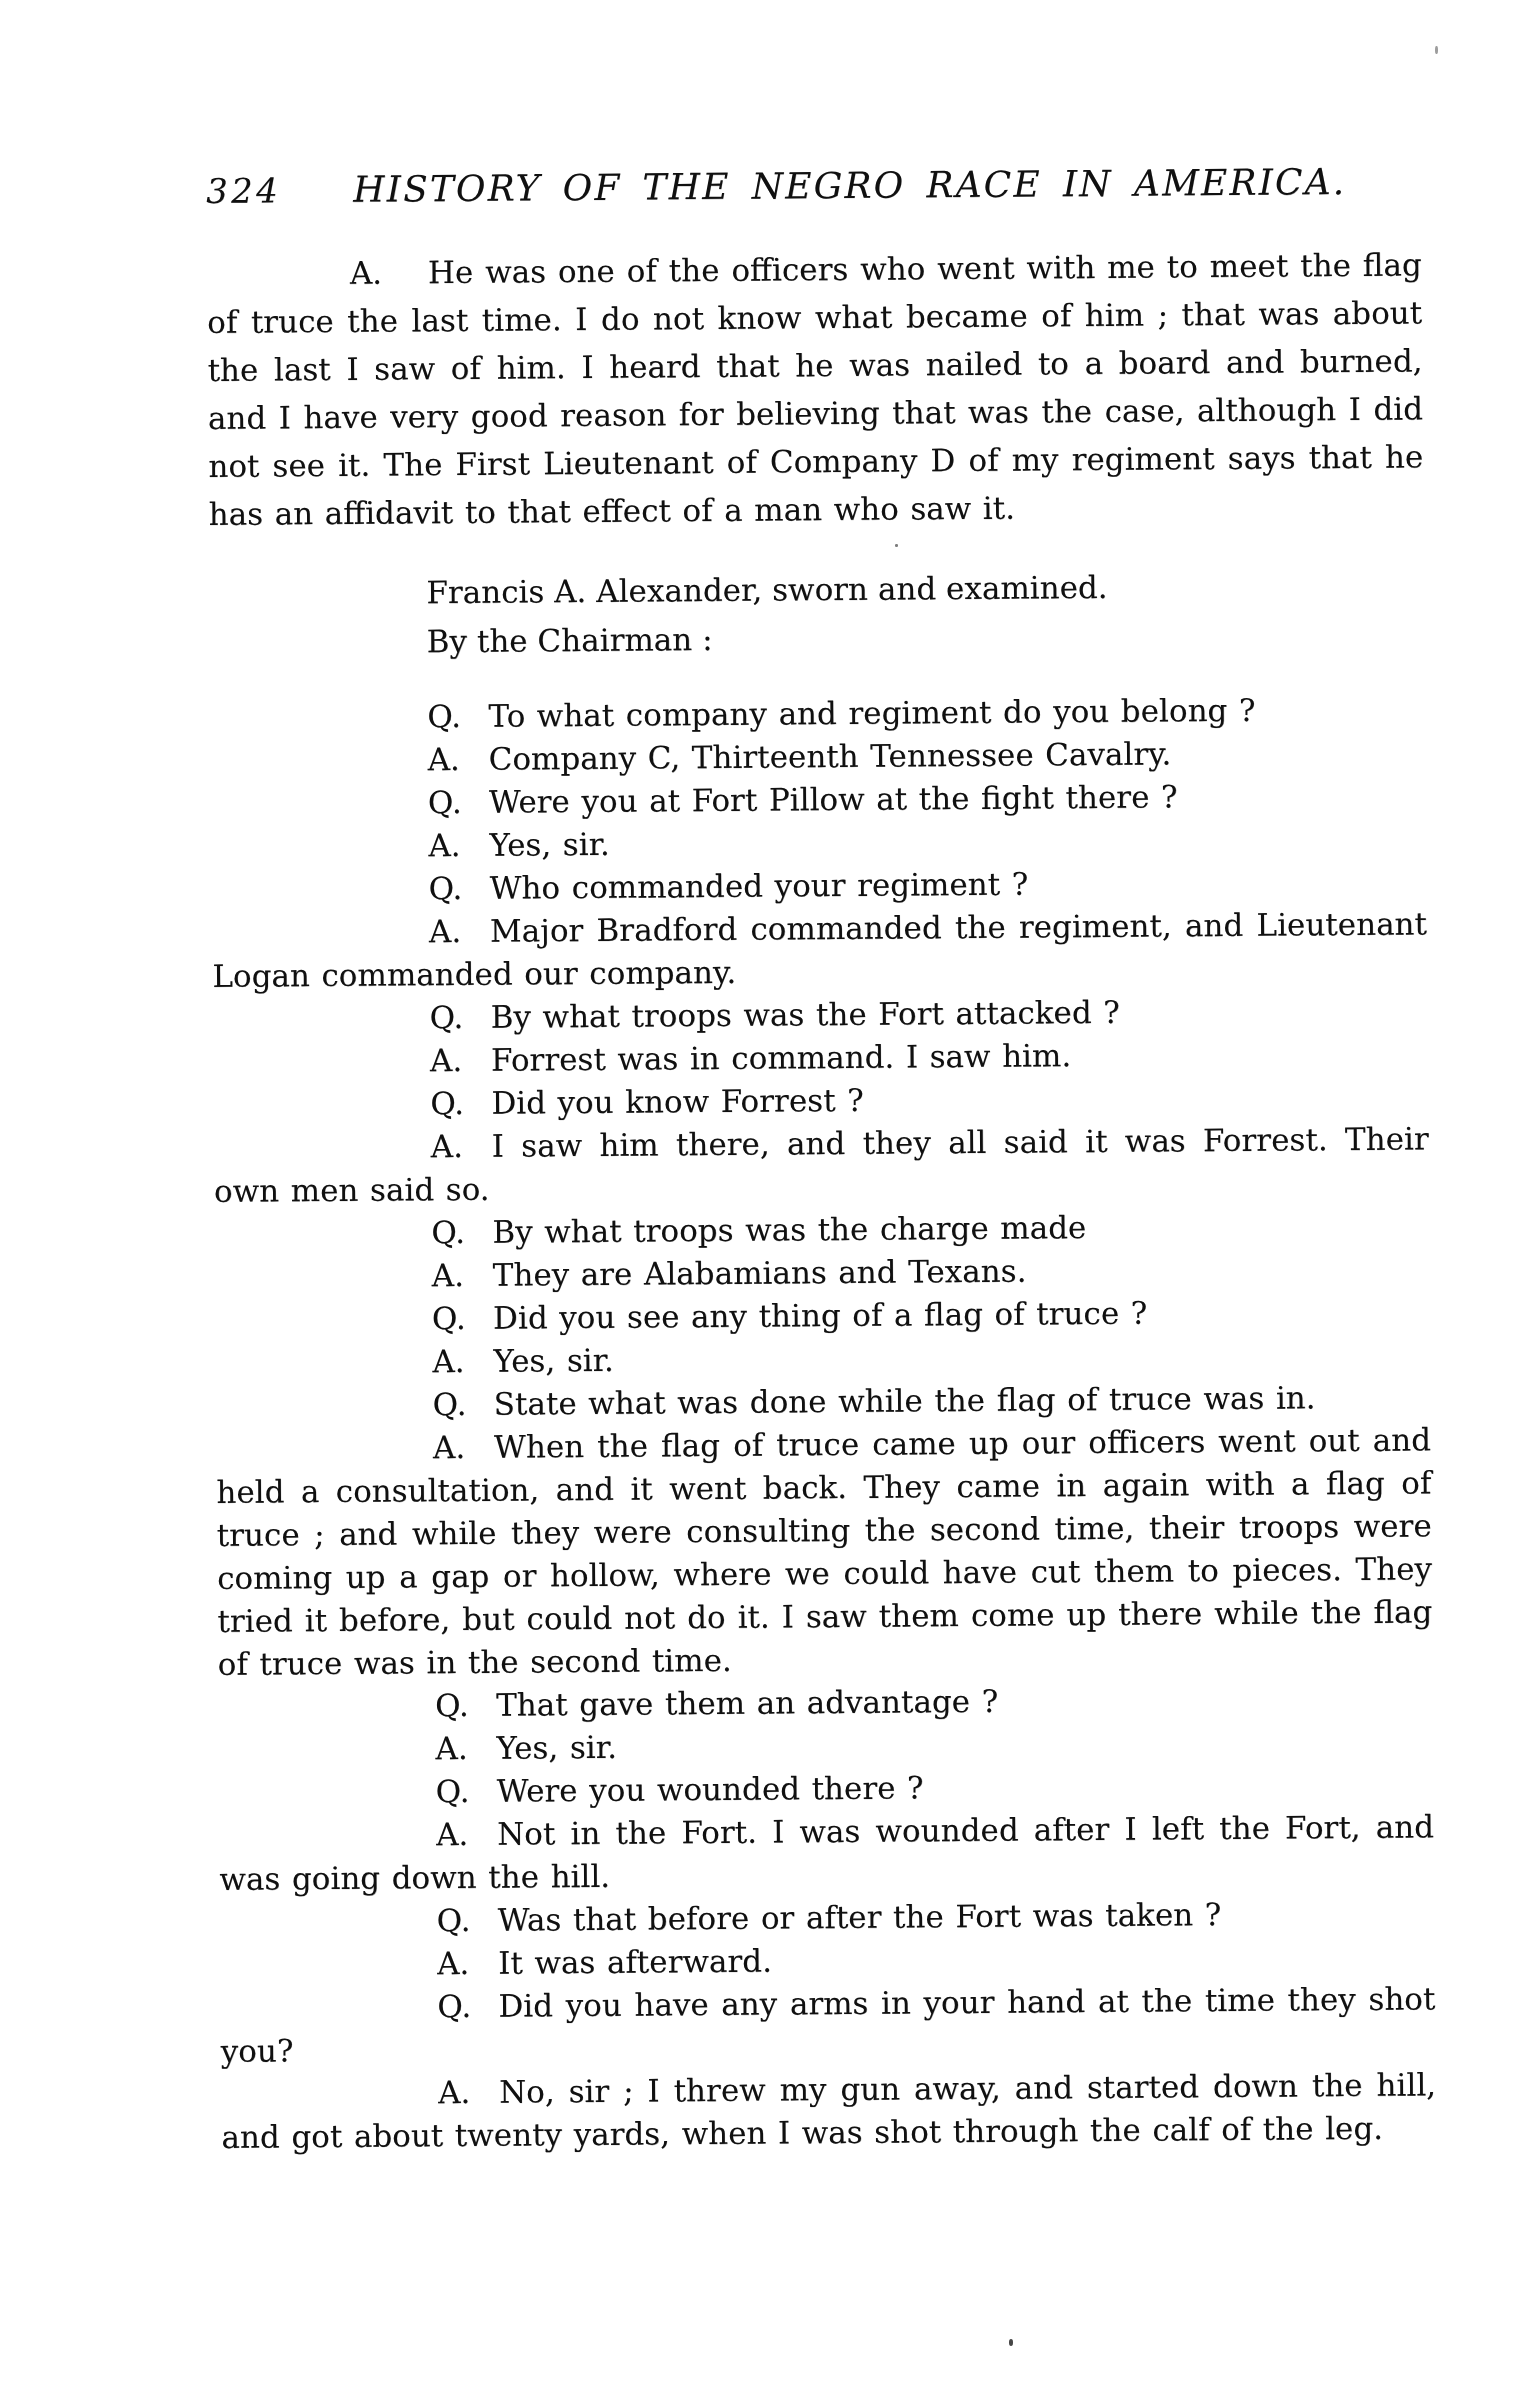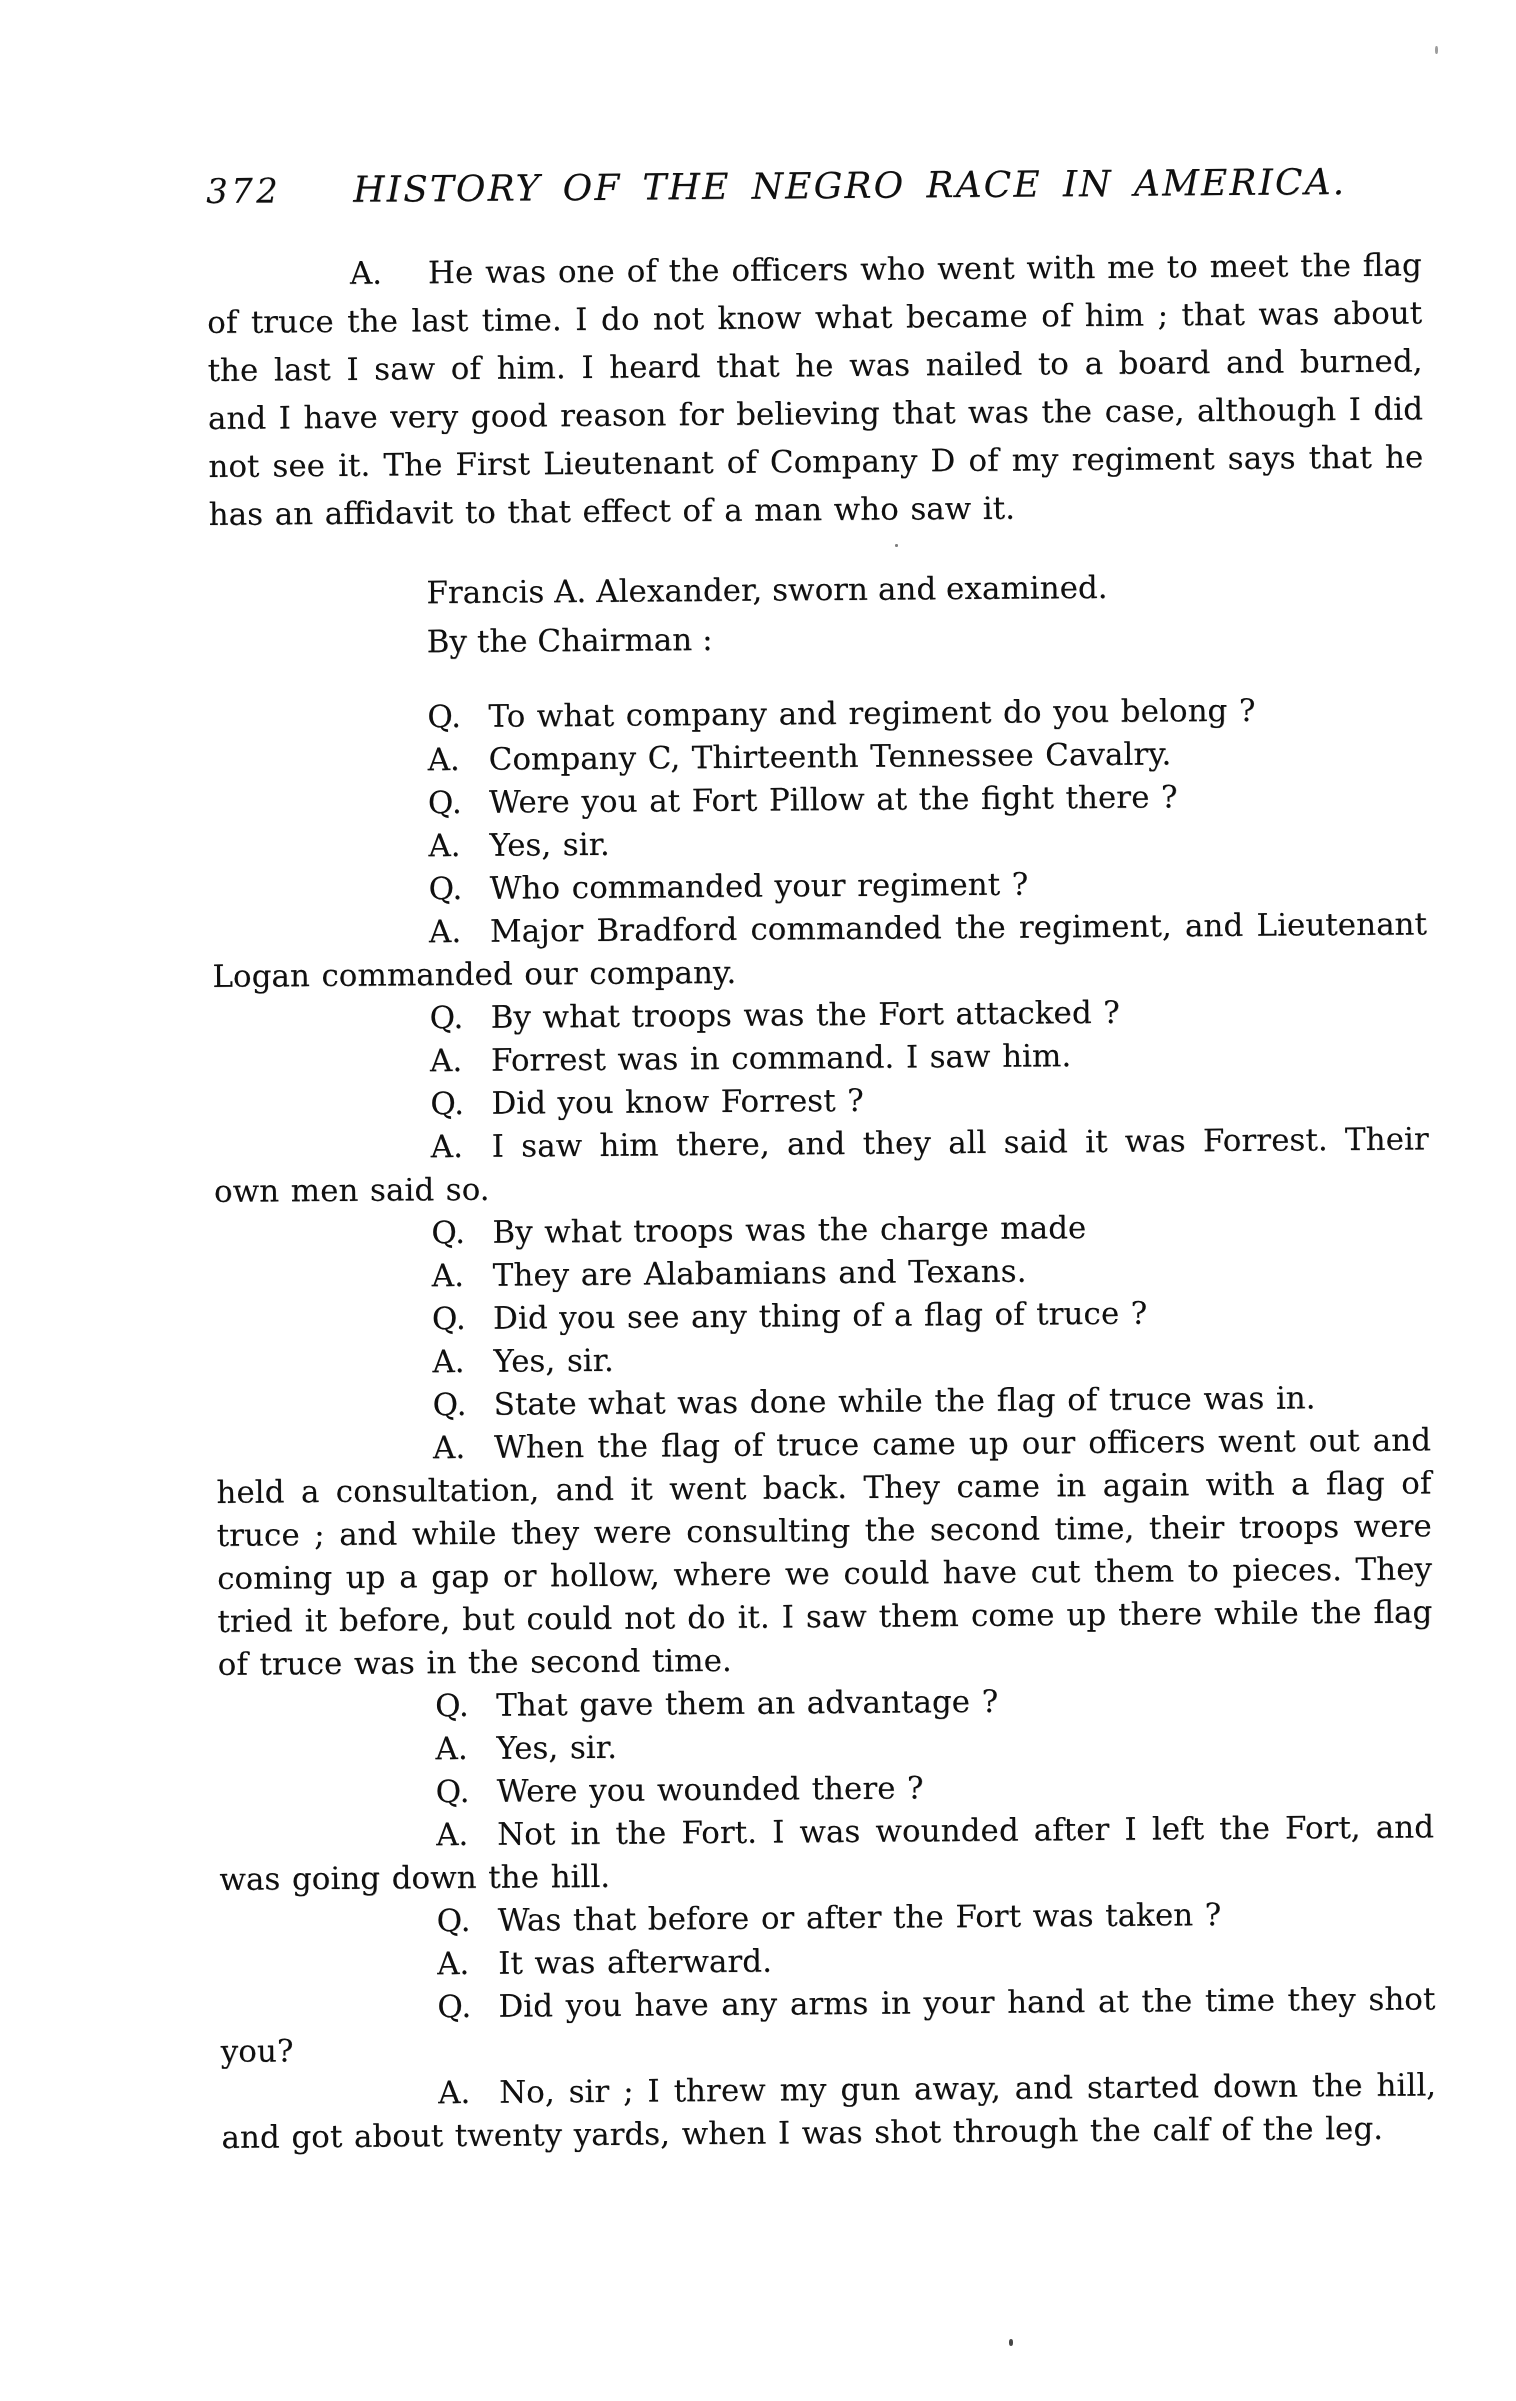--- a/index.html
+++ b/index.html
@@ -81,21 +81,21 @@
   #speck-2 { left: 895px; top: 544px; width: 2.5px; height: 2.5px; opacity: 0.6; }
   #speck-3 { left: 1435px; top: 46px; width: 2.5px; height: 7.6px; opacity: 0.45; }
 </style>
 </head>
 <body>
 
 <div class="page">
   <div class="content">
 
     <header class="running-header">
-      <span class="page-number">372</span>
+      <span class="page-number">324</span>
       <span class="head-title">HISTORY OF THE NEGRO RACE IN AMERICA.</span>
     </header>
 
     <p class="para opening"><span class="speaker">A.</span><span>He was one of the officers who went with me to meet the flag of truce the last time. I do not know what became of him ; that was about the last I saw of him. I heard that he was nailed to a board and burned, and I have very good reason for believing that was the case, although I did not see it. The First Lieutenant of Company D of my regiment says that he has an affidavit to that effect of a man who saw it.</span></p>
 
     <p class="intro-line intro-sworn">Francis A. Alexander, sworn and examined.</p>
     <p class="intro-line">By the Chairman :</p>
 
     <div class="qa-list" id="qa-list">
   <p class="qa-line"><span class="speaker">Q.</span><span>To what company and regiment do you belong ?</span></p>

